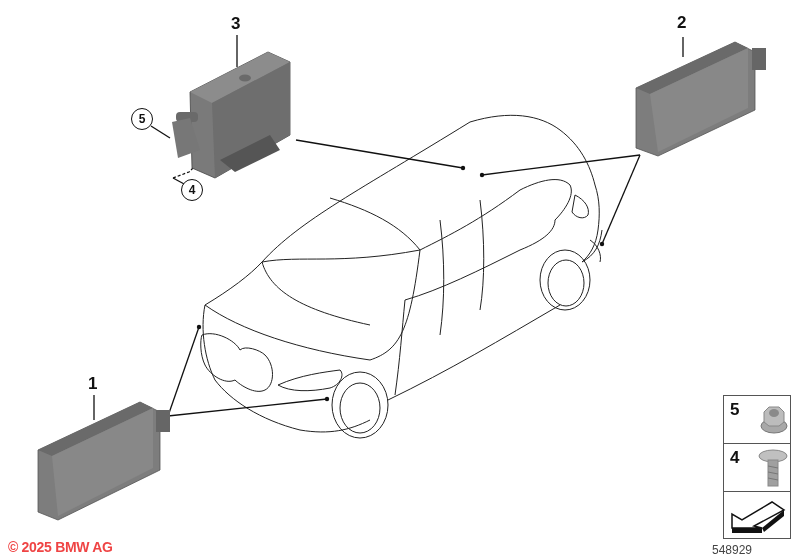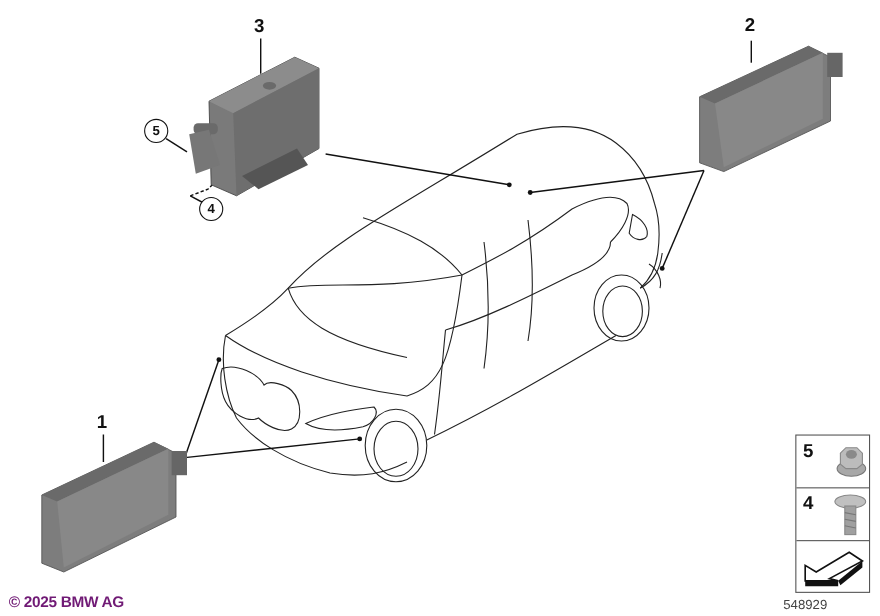--- a/index.html
+++ b/index.html
@@ -2,21 +2,21 @@
 <html><head>
 <meta charset="utf-8">
 <style>
   html, body { margin: 0; padding: 0; background: #ffffff; }
   body { width: 800px; height: 560px; position: relative; overflow: hidden;
          font-family: "Liberation Sans", sans-serif; }
   #canvas { position: absolute; left: 0; top: 0; width: 800px; height: 560px; }
   .label { position: absolute; font-weight: bold; font-size: 17px; color: #111; }
   .circle-label { position: absolute; width: 20px; height: 20px; border: 1.5px solid #111; border-radius: 50%;
                   font-weight: bold; font-size: 12px; line-height: 20px; text-align: center; color:#111; background:#fff; }
-  .copyright { position: absolute; left: 8px; top: 539px; font-size: 14px; font-weight: bold; color: #701a75; letter-spacing: -0.3px; }
+  .copyright { position: absolute; left: 8px; top: 539px; font-size: 14px; font-weight: bold; color: #ef4444; letter-spacing: -0.3px; }
   .diagram-id { position: absolute; left: 712px; top: 543px; font-size: 12px; color: #444; }
   .legend { position: absolute; left: 723px; top: 395px; width: 66px; height: 142px; border: 1px solid #555; background:#fff; }
   .legend-cell { position: relative; border-bottom: 1px solid #555; height: 48px; box-sizing: border-box; }
   .legend-cell:last-child { border-bottom: none; height: 46px; }
   .legend-num { position: absolute; left: 6px; top: 4px; font-weight: bold; font-size: 17px; color:#111; }
 </style>
 </head>
 <body>
 
 <svg id="canvas" viewBox="0 0 800 560" xmlns="http://www.w3.org/2000/svg">

